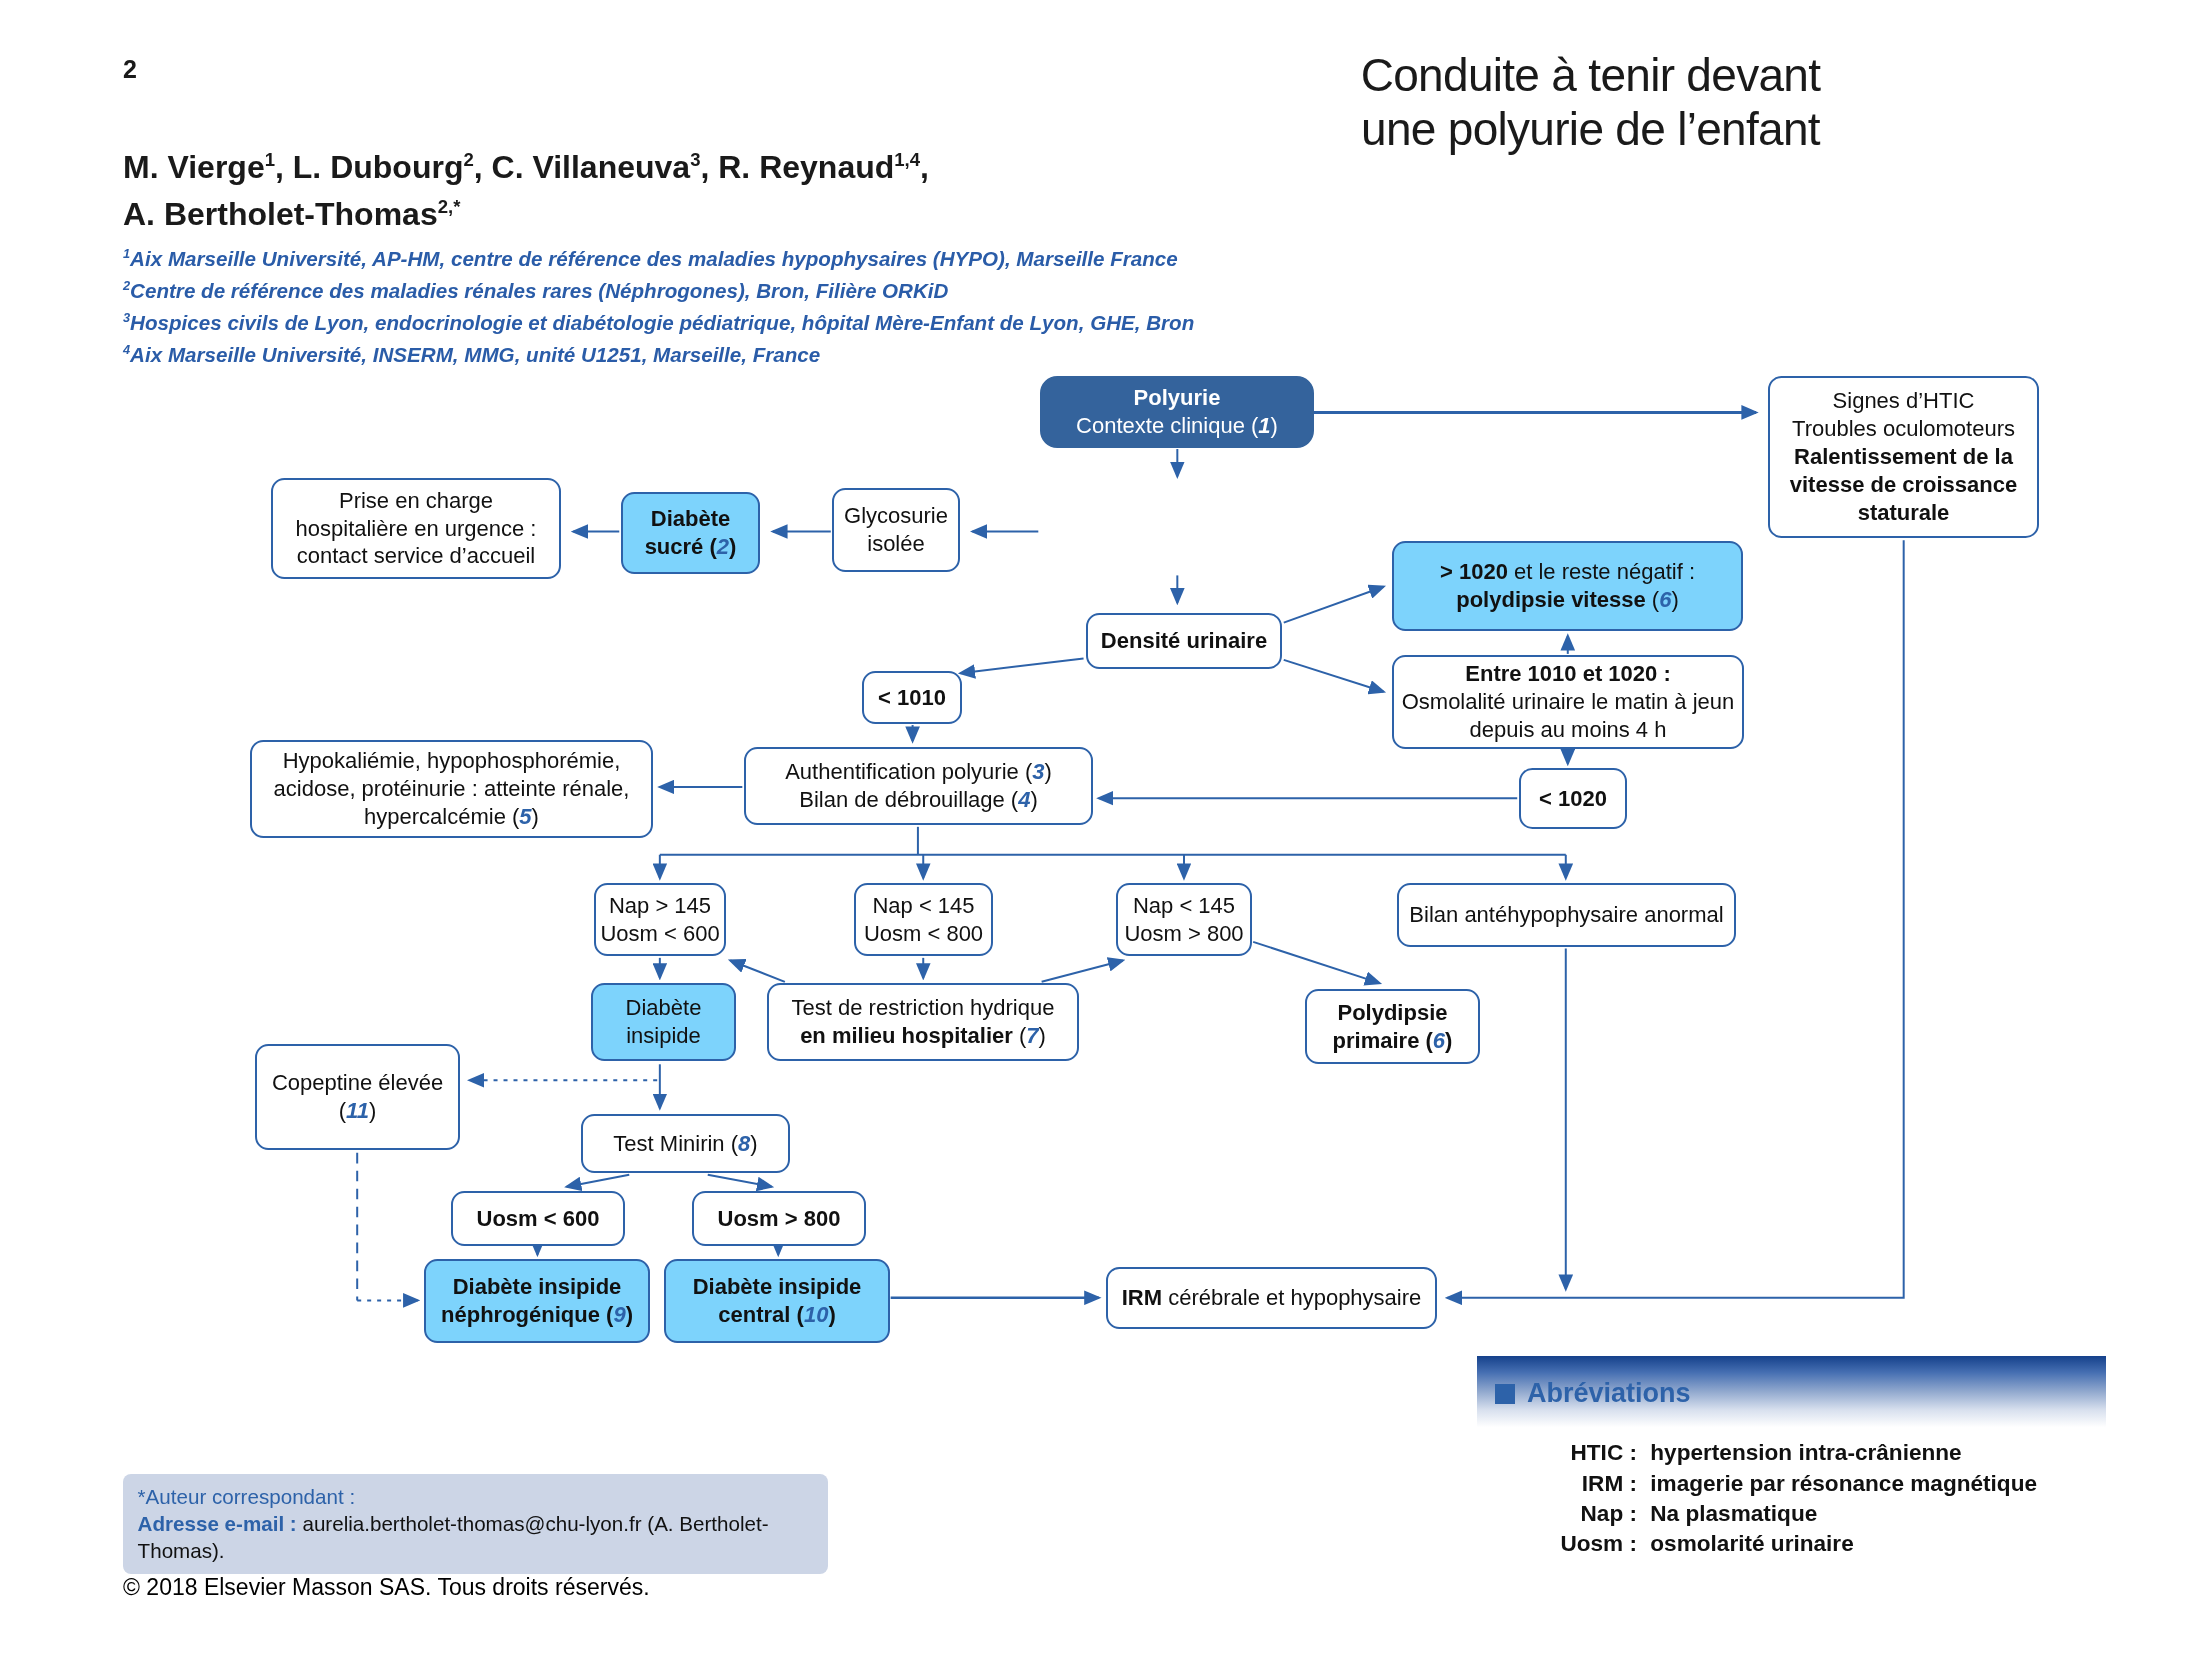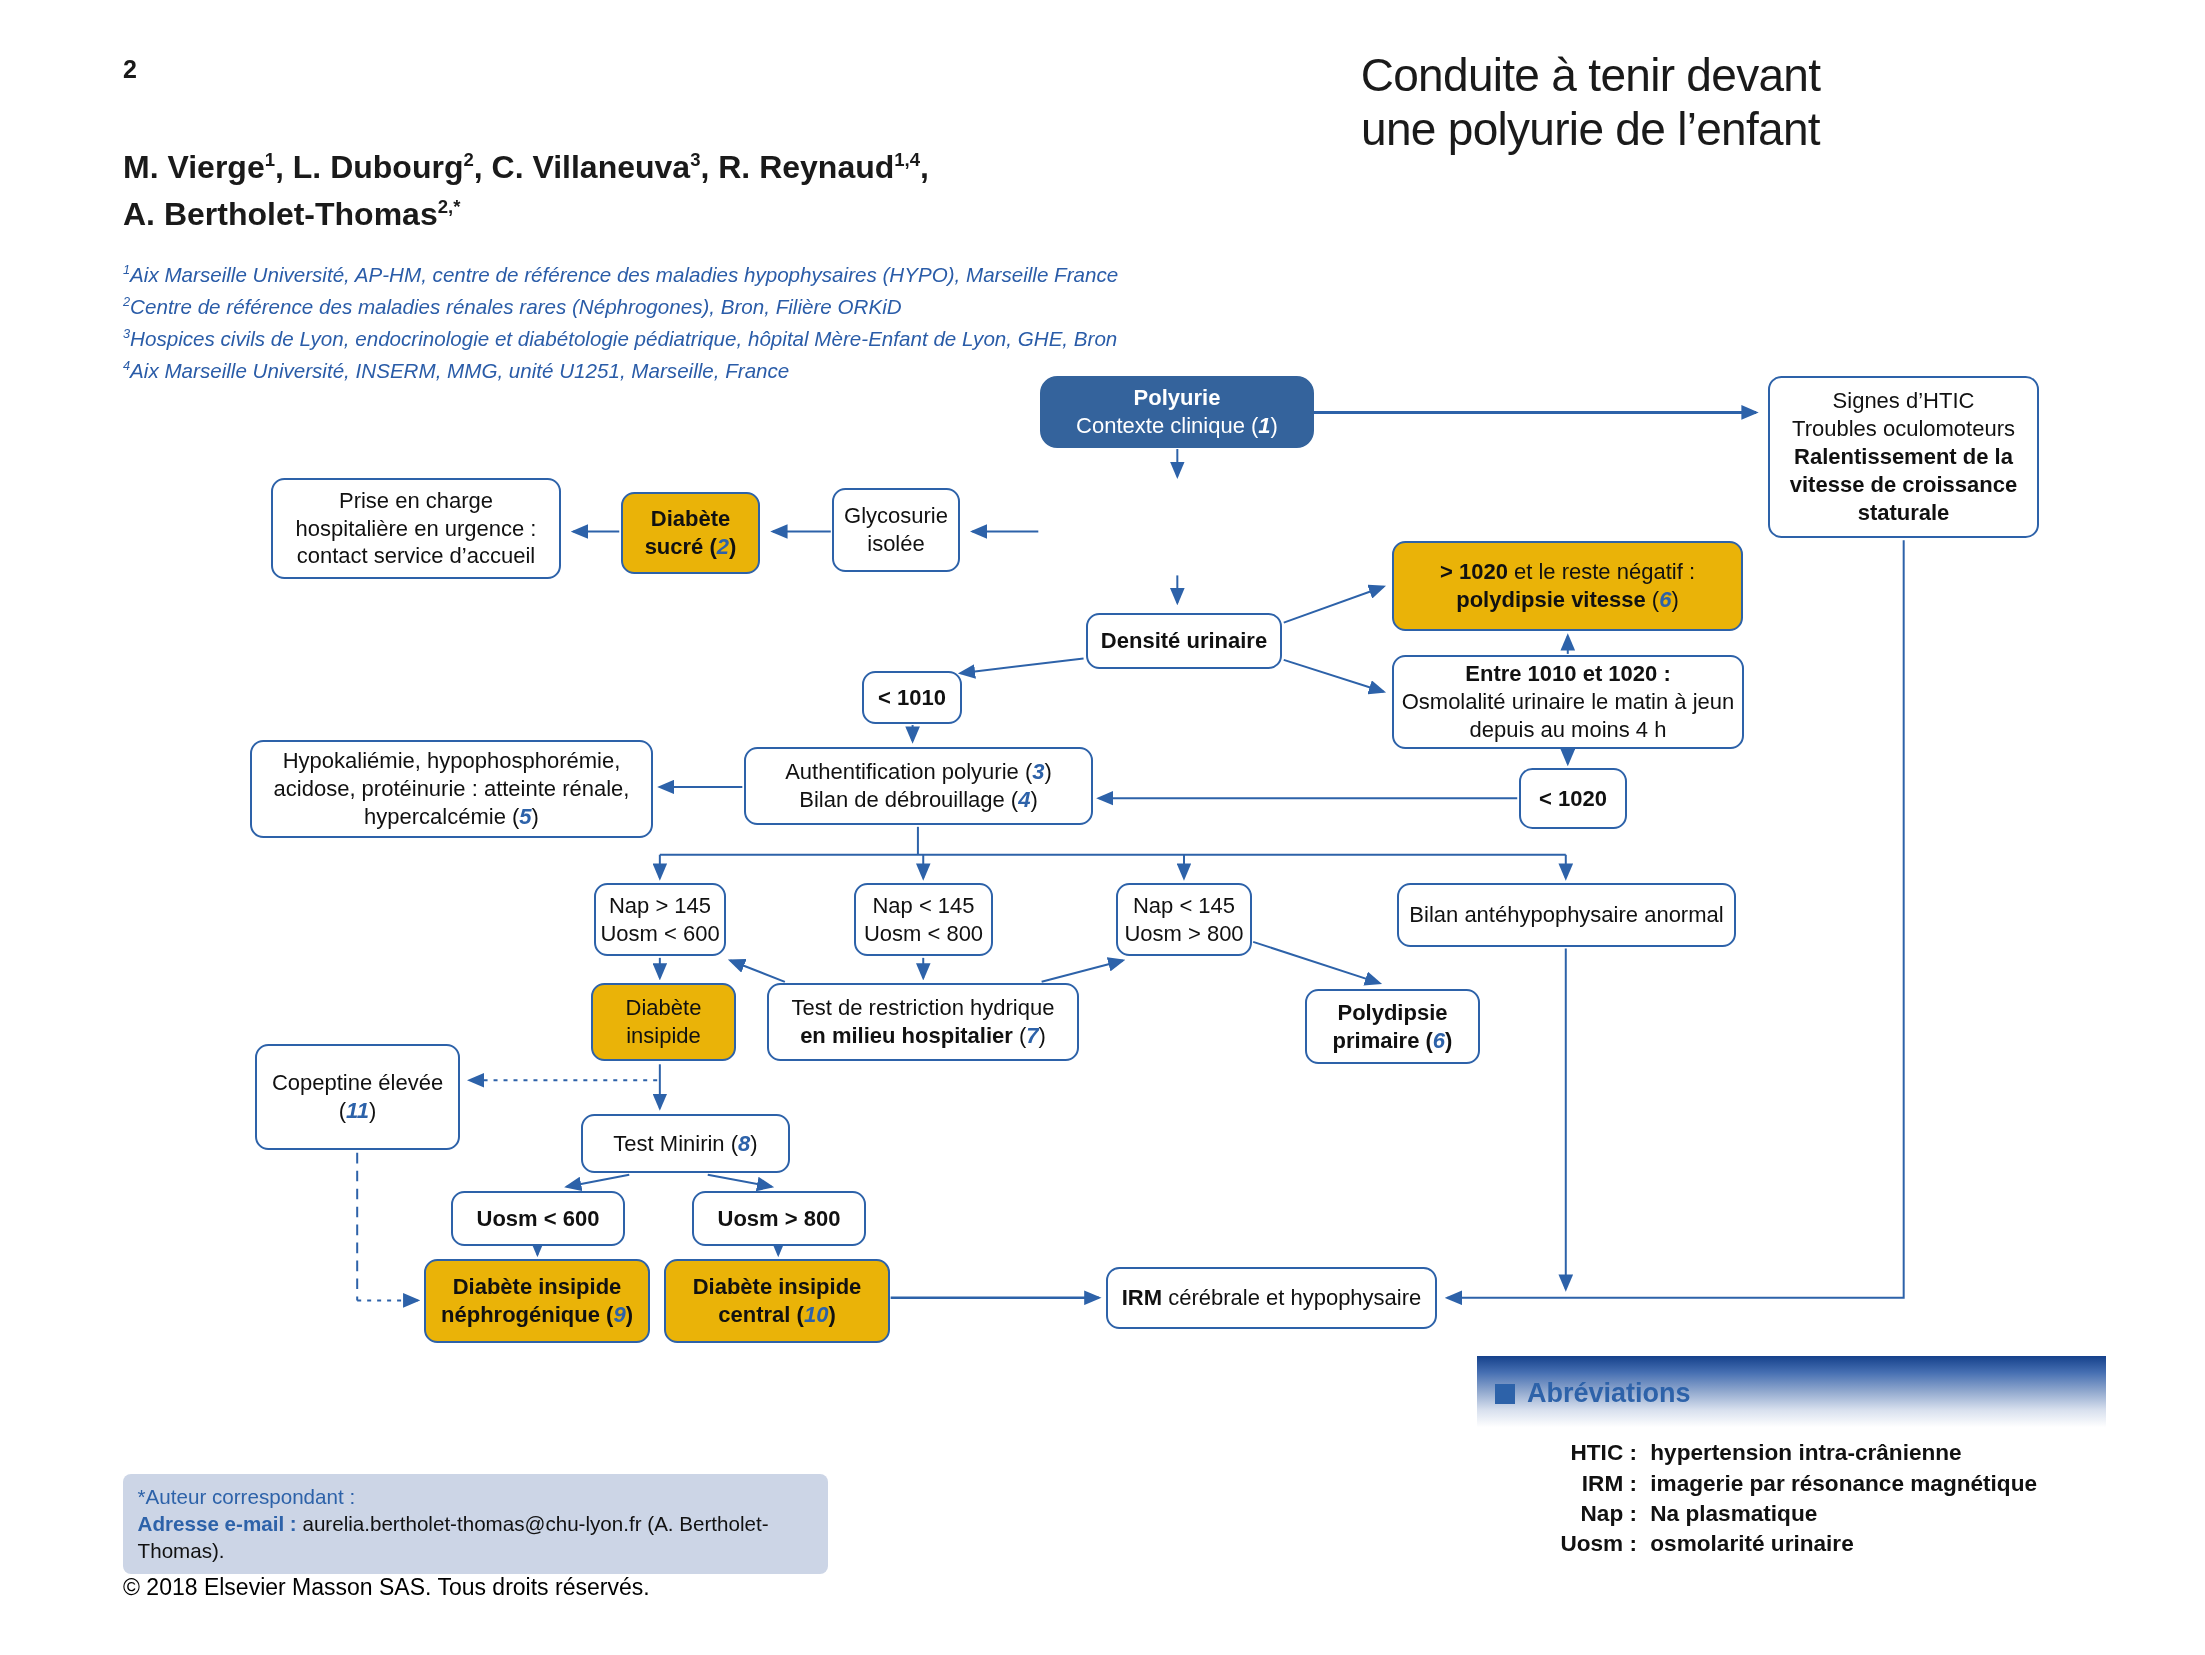--- a/index.html
+++ b/index.html
@@ -5,29 +5,29 @@
   html,body{margin:0;padding:0;background:#fff;}
   body{font-family:"Liberation Sans", sans-serif; color:#111;}
   #canvas{position:relative;width:2205px;height:1655px;background:#fff;overflow:hidden;}
   #wires{position:absolute;left:0;top:0;width:2205px;height:1655px;}
 
   .pagenum{position:absolute;left:123px;top:55px;font-size:25px;font-weight:700;color:#1a1a1a;}
   .doctitle{position:absolute;left:1271px;top:48px;width:639px;text-align:center;
     font-size:46px;font-weight:400;line-height:54px;letter-spacing:-0.7px;color:#1a1a1a;}
   .authors{position:absolute;left:123px;top:140px;font-size:32px;font-weight:700;line-height:39px;color:#1a1a1a;}
   .authors sup{font-size:58%;}
-  .affils{position:absolute;left:123px;top:256px;font-size:20.6px;font-style:italic;line-height:27px;color:#2a5ca8;}
+  .affils{position:absolute;left:123px;top:240px;font-size:20.6px;font-style:italic;line-height:27px;color:#2a5ca8;font-weight:bold;}
   .affils sup{font-size:62%;}
 
   .node{position:absolute;box-sizing:border-box;border:2px solid #2d62a9;border-radius:13.3px;background:#fff;
     display:flex;flex-direction:column;align-items:center;justify-content:center;text-align:center;
     font-size:22px;line-height:1.27;color:#111;padding:2.7px 5.3px;}
   .node .ln{white-space:nowrap;}
   .node.dark{background:#34639c;border-color:#34639c;color:#fff;border-radius:17.3px;}
-  .node.gray{background:#eab308;}
+  .node.gray{background:#7dd3fc;}
   .b{font-weight:700;}
   .n{font-weight:700;font-style:italic;color:#2d62a9;}
   .dark .n{color:#fff;}
 
   .abbrev{position:absolute;left:1477px;top:1356px;width:629px;height:230px;box-sizing:border-box;}
   .abbrev-head{height:75px;display:flex;align-items:center;padding-left:18px;box-sizing:border-box;
     background:linear-gradient(180deg,#15418b 0%,#466fb2 22%,#93aacf 48%,#d8e0ee 72%,#ffffff 95%);}
   .abbrev-square{width:20px;height:20px;background:#2d62a9;display:inline-block;margin-right:12px;}
   .abbrev-title{font-size:27px;font-weight:700;color:#2d62a9;}
   .abbrev-body{display:grid;grid-template-columns:160px 1fr;column-gap:13.3px;row-gap:5.3px;

